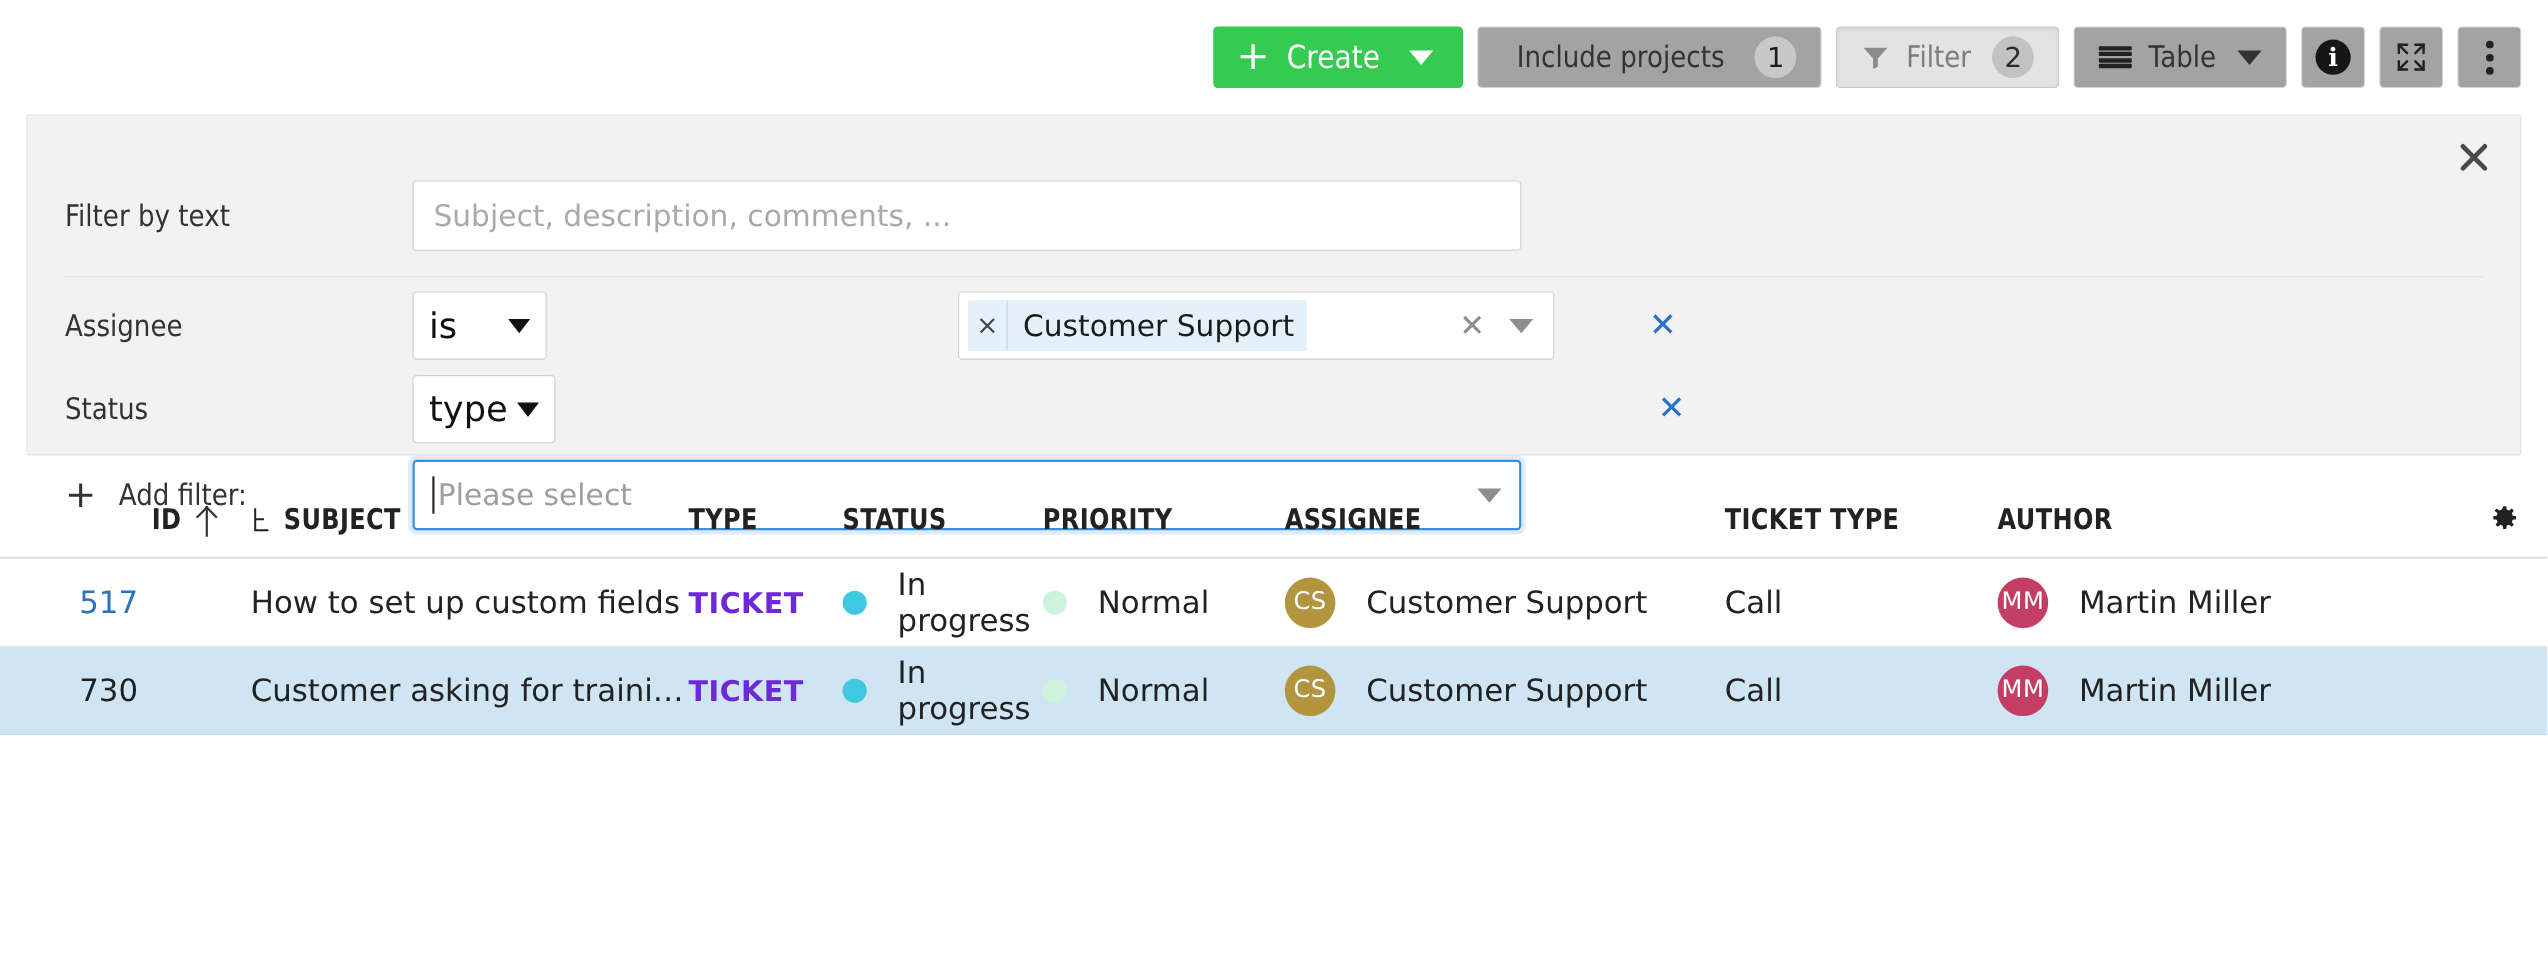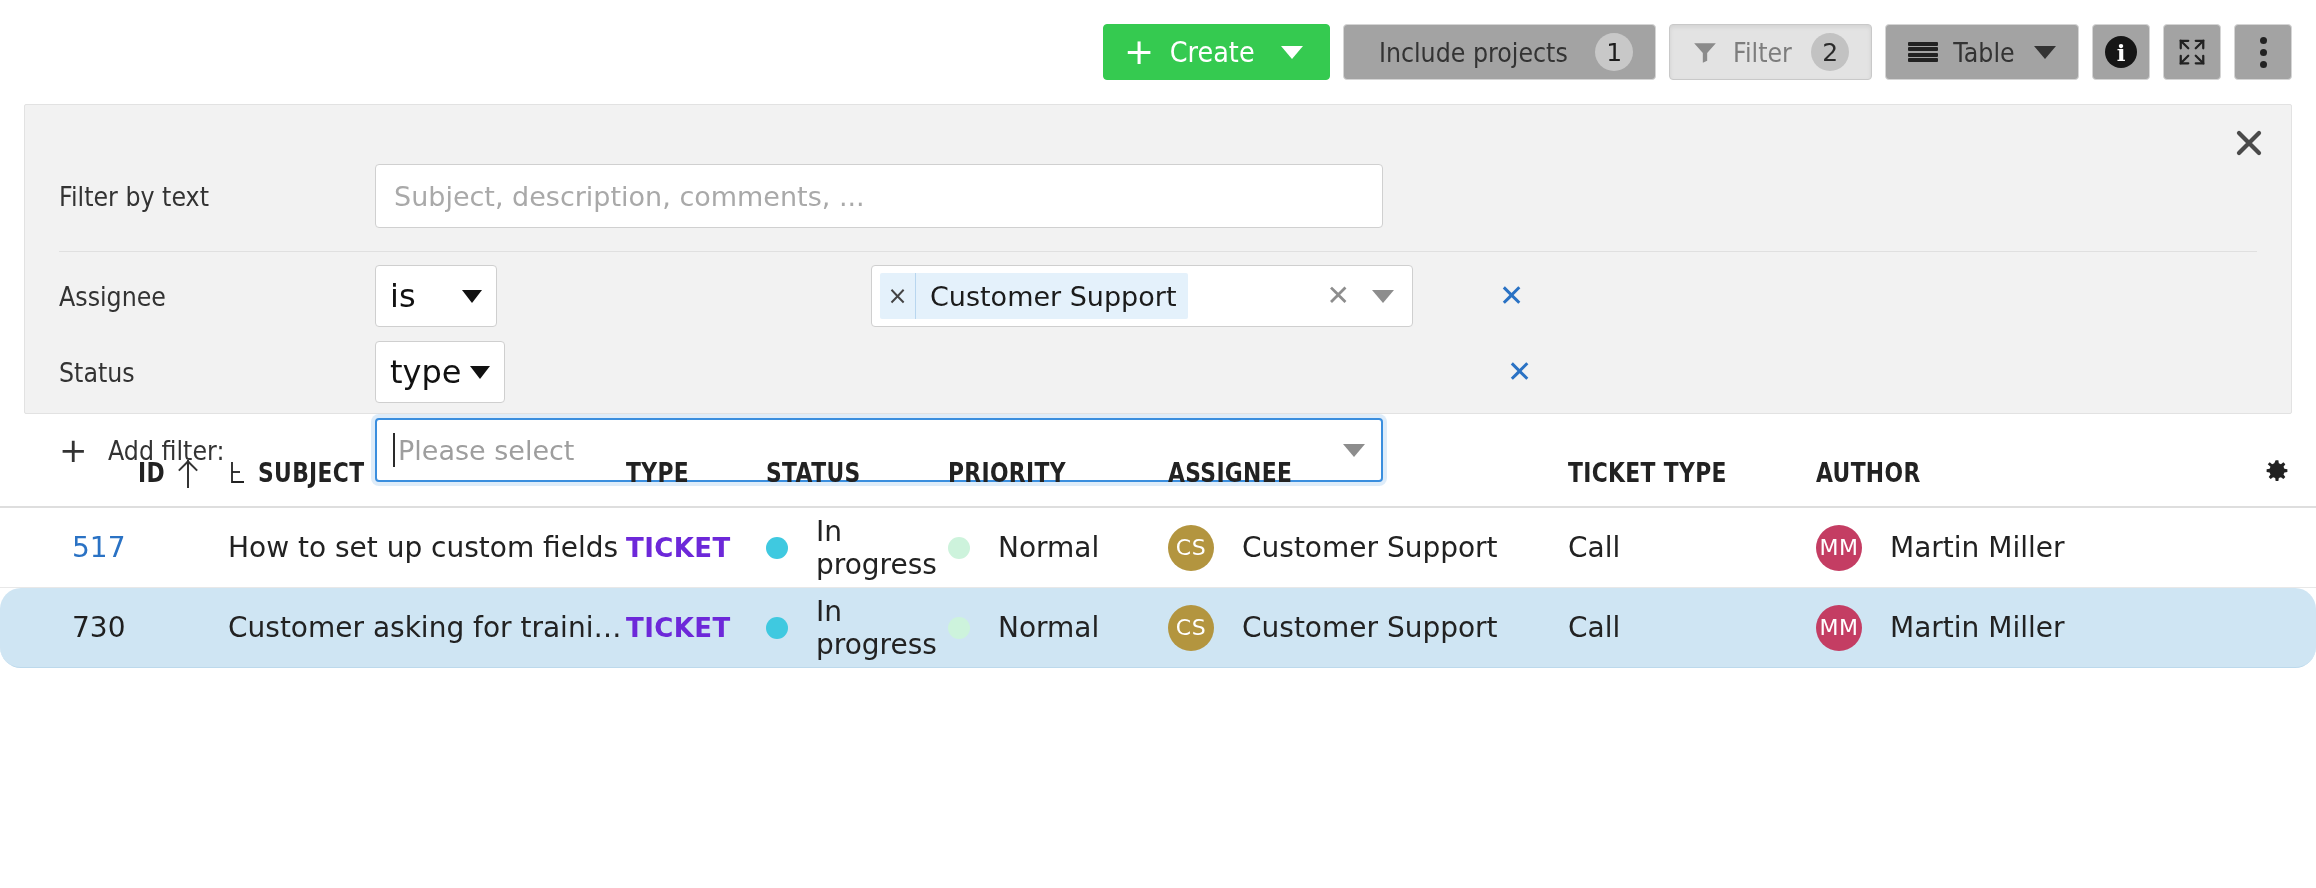--- a/index.html
+++ b/index.html
@@ -213,21 +213,21 @@
   }
   .th span.t { transform: scaleX(0.84); transform-origin:left center; display:inline-block; }
   .tr {
     display: flex; align-items: center;
     height: 80px;
     border-bottom: 1px solid #e8e8e8;
     font-size: 28px;
     color: #222;
     font-family: "DejaVu Sans", sans-serif;
   }
-  .tr.selected { background: #cfe5f3; border-bottom-color:#bcd9ec;border-radius:21px; }
+  .tr.selected { background: #cfe5f3; border-bottom-color:#bcd9ec; }
   .c-id       { width: 196px; padding-left: 72px; justify-content: flex-end; }
   .c-subject  { width: 430px; padding-left: 32px; }
   .c-type     { width: 140px; }
   .c-status   { width: 182px; }
   .c-priority { width: 220px; }
   .c-assignee { width: 400px; }
   .c-tickettype { width: 248px; }
   .c-author   { width: 400px; }
   .th.c-id { padding-left: 72px; }
   .th.c-subject { padding-left: 32px; }

